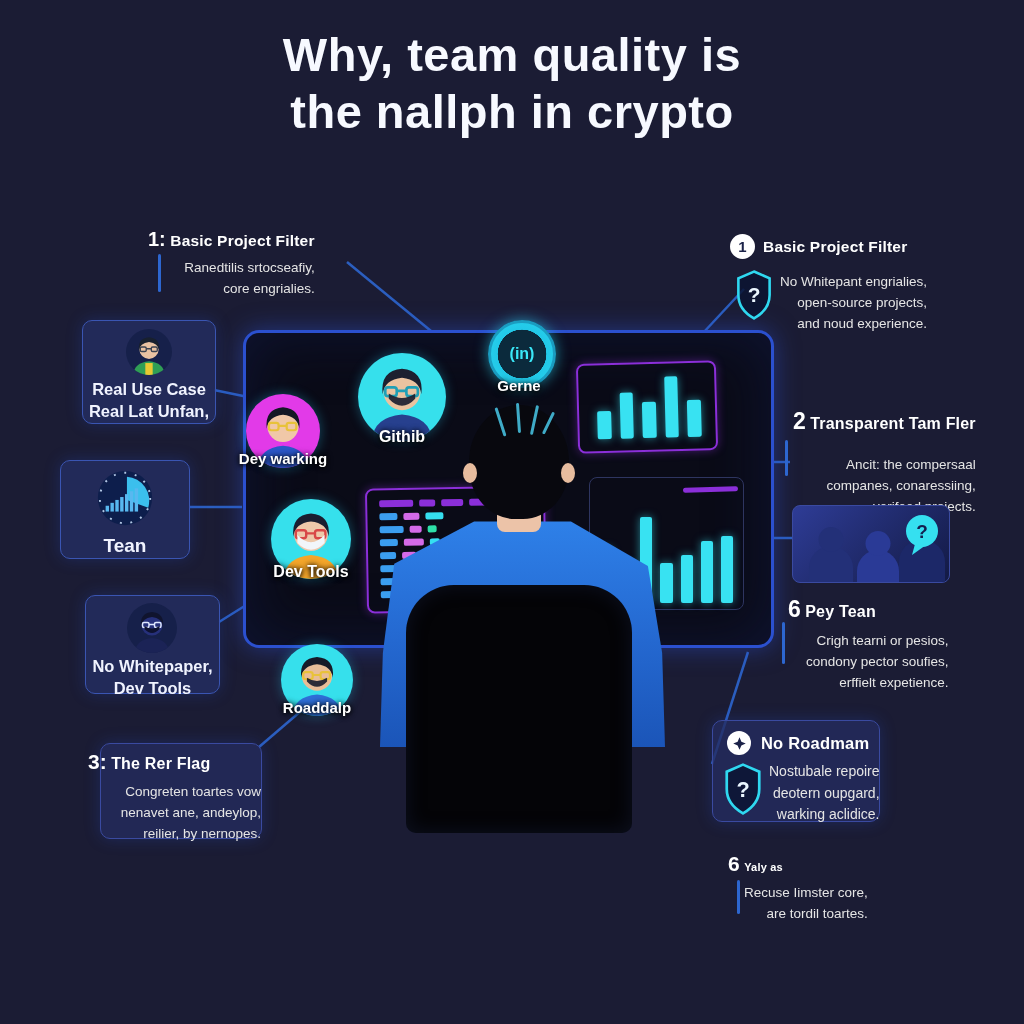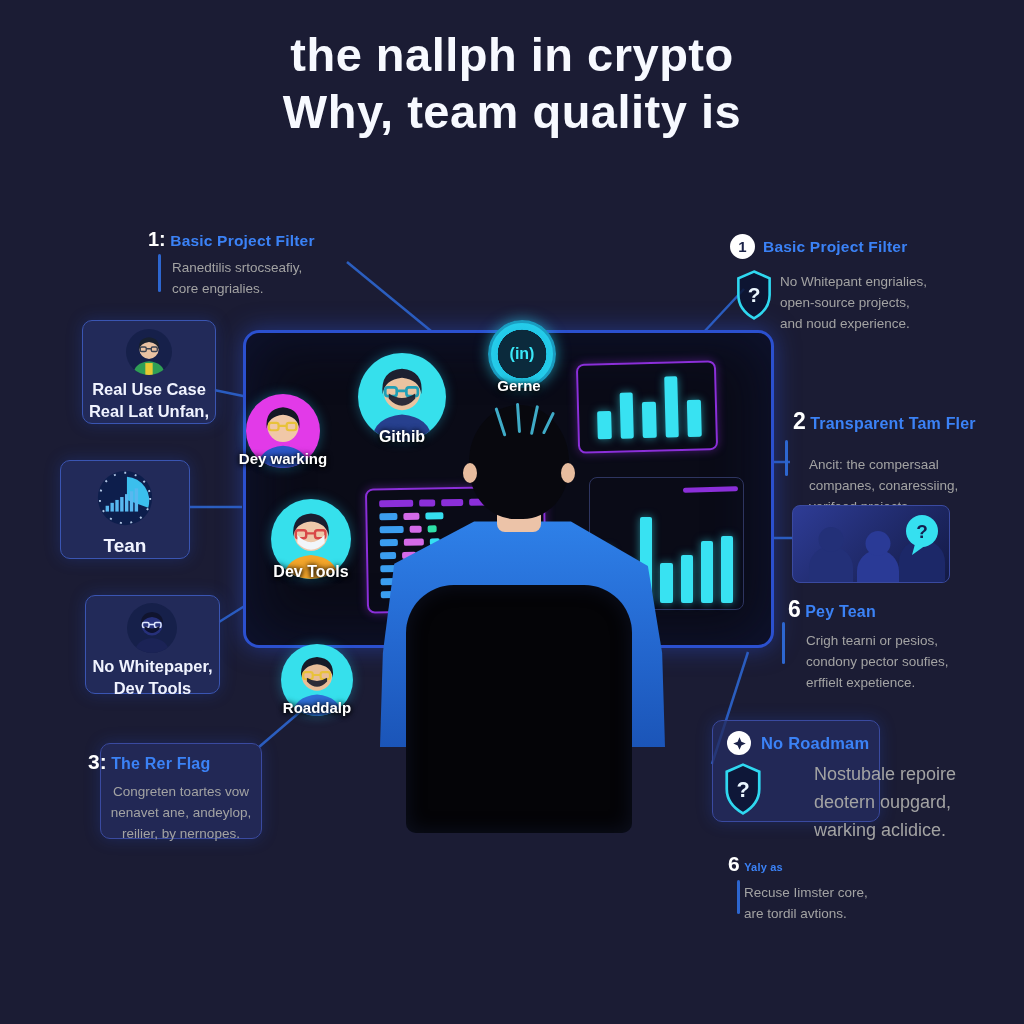--- a/index.html
+++ b/index.html
@@ -6,22 +6,22 @@
   #canvas{position:relative;width:1024px;height:1024px;background:#1b1c34;overflow:hidden;
           font-family:"Liberation Sans","DejaVu Sans",sans-serif;}
   .abs{position:absolute;}
   
   .title{left:0;top:26px;width:1024px;text-align:center;color:#f7f9ff;font-weight:bold;
          font-size:47px;line-height:1.22;letter-spacing:.5px;z-index:8;}
   
   #wires{left:0;top:0;z-index:1;pointer-events:none;}
   
   .co-num{color:#ffffff;font-weight:bold;}
-  .co-head{color:#3b82f6;font-weight:bold;font-size:15.5px;letter-spacing:.2px;}
-  .co-body{color:#a3a3a3;font-size:13.5px;line-height:1.55;}
+  .co-head{color:#ffffff;font-weight:bold;font-size:15.5px;letter-spacing:.2px;}
+  .co-body{color:#e5e5e5;font-size:13.5px;line-height:1.55;text-align:right;}
   .co-body div{white-space:nowrap;}
   .vline{position:absolute;width:2.5px;background:#2d66cf;border-radius:2px;z-index:2;}
   
   .card{position:absolute;background:rgba(35,43,92,.92);border:1.5px solid #3a55b2;border-radius:10px;
         box-shadow:0 0 16px rgba(40,80,200,.28);z-index:8;text-align:center;color:#eef2ff;}
   .card .label{font-size:16.5px;font-weight:600;line-height:1.32;color:#f0f3ff;}
   
   .monitor{left:243px;top:330px;width:525px;height:312px;background:#0a0b17;border:3px solid #2b50cf;
            border-radius:16px;z-index:2;box-shadow:0 0 24px rgba(43,80,207,.5),inset 0 0 60px rgba(18,26,70,.6);}
   .panel{position:absolute;border-radius:8px;z-index:3;}
@@ -104,22 +104,22 @@
       <line x1="259" y1="747" x2="301" y2="711"></line>
       <line x1="690" y1="347" x2="744" y2="289"></line>
       <line x1="770" y1="462" x2="790" y2="462"></line>
       <line x1="708" y1="538" x2="792" y2="538"></line>
       <line x1="748" y1="652" x2="712" y2="764"></line>
     </g>
     <circle cx="708" cy="538" r="4" fill="#35dff0"></circle>
   </svg>
 
   <div class="abs title">
+    <div>Why, team quality is</div>
     <div>the nallph in crypto</div>
-    <div>Why, team quality is</div>
   </div>
 
   <div class="abs monitor"></div>
 
   <div class="panel p-purple" style="left:577px;top:362px;width:136px;height:86px;transform:rotate(-1.5deg);">
     <div class="bars" style="left:18px;right:14px;bottom:12px;top:8px;gap:9px;">
         <div class="bar" style="height: 42%; flex: 1 1 0%;"></div>
         <div class="bar" style="height: 70%; flex: 1 1 0%;"></div>
         <div class="bar" style="height: 54%; flex: 1 1 0%;"></div>
         <div class="bar" style="height: 92%; flex: 1 1 0%;"></div>
@@ -350,30 +350,30 @@
   <div class="card" style="left:712px;top:720px;width:166px;height:100px;background:rgba(36,44,96,.78);border-color:#3a4aa0;text-align:left;">
     <div class="num-circle" style="left:14px;top:10px;width:24px;height:24px;">
       <svg width="15" height="15" viewBox="0 0 24 24">
           <polygon points="12,2 15,9 22,12 15,15 12,22 9,15 2,12 9,9" fill="#1b2248"></polygon>
         </svg>
     </div>
     <div class="co-head" style="position:absolute;left:48px;top:13px;font-size:16.5px;">No Roadmam</div>
     <svg class="shield" style="left:10px;top:42px;" width="40" height="52" viewBox="0 0 36 48">
         <use href="#shield-q"></use>
       </svg>
-    <div class="co-body" style="position:absolute;left:56px;top:40px;font-size:18px;margin-left:45px;">
+    <div class="co-body" style="position:absolute;left:56px;top:40px;font-size:14px;">
       <div>Nostubale repoire</div>
       <div>deotern oupgard,</div>
       <div>warking aclidice.</div>
     </div>
   </div>
 
   <div class="abs" style="left:728px;top:852px;z-index:8;">
     <span class="co-num" style="font-size:21px;">6</span>
     <span class="co-head" style="font-size:11px;">Yaly as</span>
     <div class="co-body" style="margin:7px 0 0 16px;">
       <div>Recuse Iimster core,</div>
-      <div>are tordil avtions.</div>
+      <div>are tordil toartes.</div>
     </div>
   </div>
   <div class="vline" style="left:737px;top:880px;height:34px;"></div>
 
 </div>
 
 </body></html>

